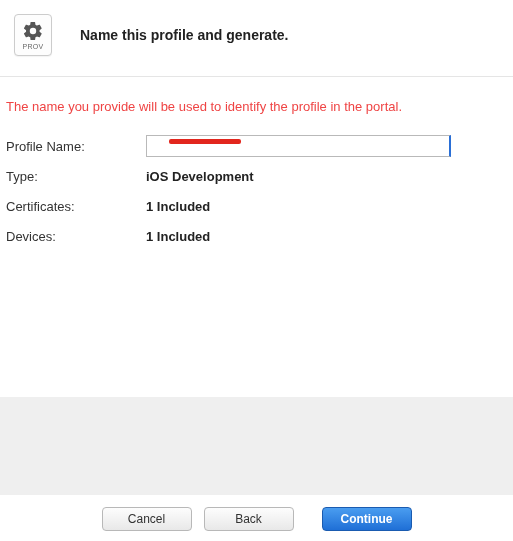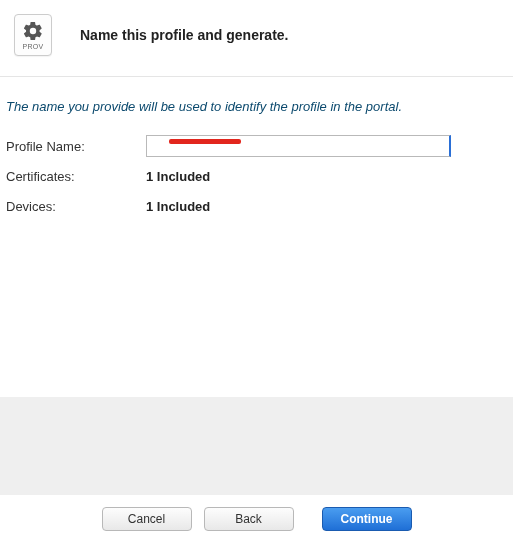--- a/index.html
+++ b/index.html
@@ -44,22 +44,21 @@
       color: #222;
     }
     .hr1 {
       height: 1px;
       background: #e5e5e5;
       margin: 0;
     }
     .desc {
       padding: 22px 12px 18px 6px;
       font-size: 13px;
-      color: #0c4a6e;
-      font-style: italic;
+      color: #ef4444;
     }
     .form {
       padding: 0 12px 0 6px;
     }
     .row {
       display: flex;
       align-items: center;
       min-height: 28px;
       margin-bottom: 2px;
     }
@@ -158,20 +157,24 @@
 <div class="form">
 
   <div class="row" style="position:relative;">
     <div class="label">Profile Name:</div>
     <div class="input-wrap">
       <input class="input" type="text" value="" style="">
     </div>
     <div class="redact r1"></div>
   </div>
 
+  <div class="row">
+    <div class="label">Type:</div>
+    <div class="value">iOS Development</div>
+  </div>
 
 
   <div class="row">
     <div class="label">Certificates:</div>
     <div class="value">1 Included</div>
   </div>
 
   <div class="row">
     <div class="label">Devices:</div>
     <div class="value">1 Included</div>

